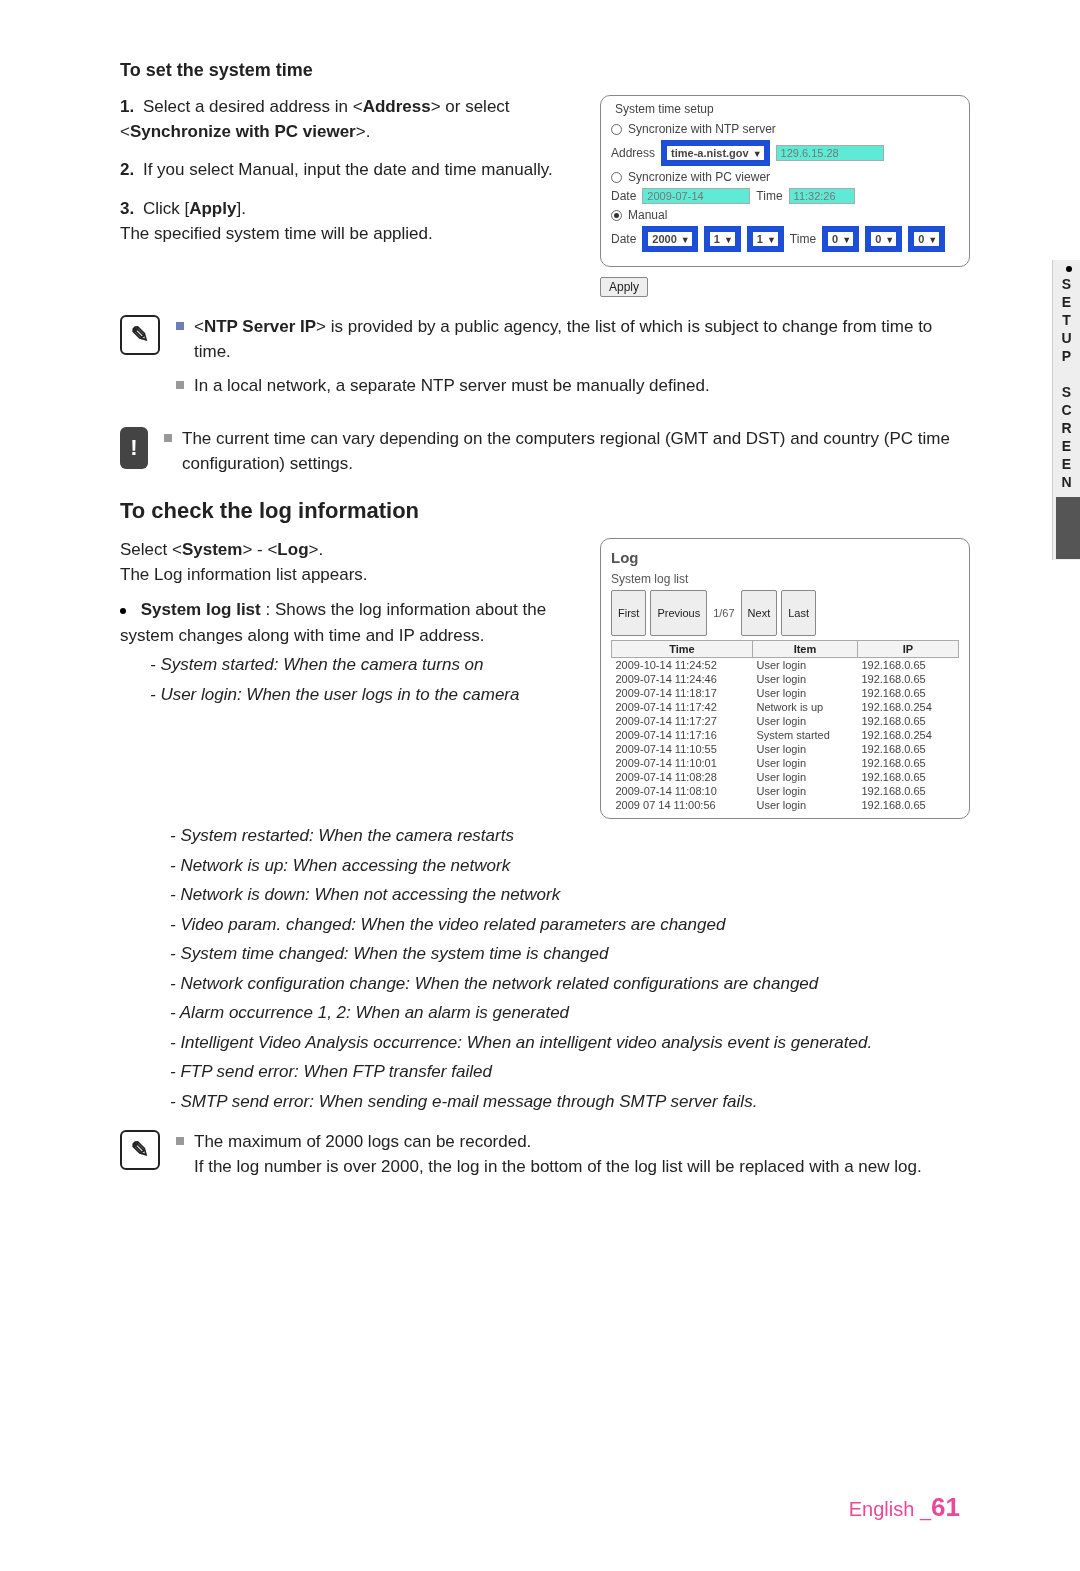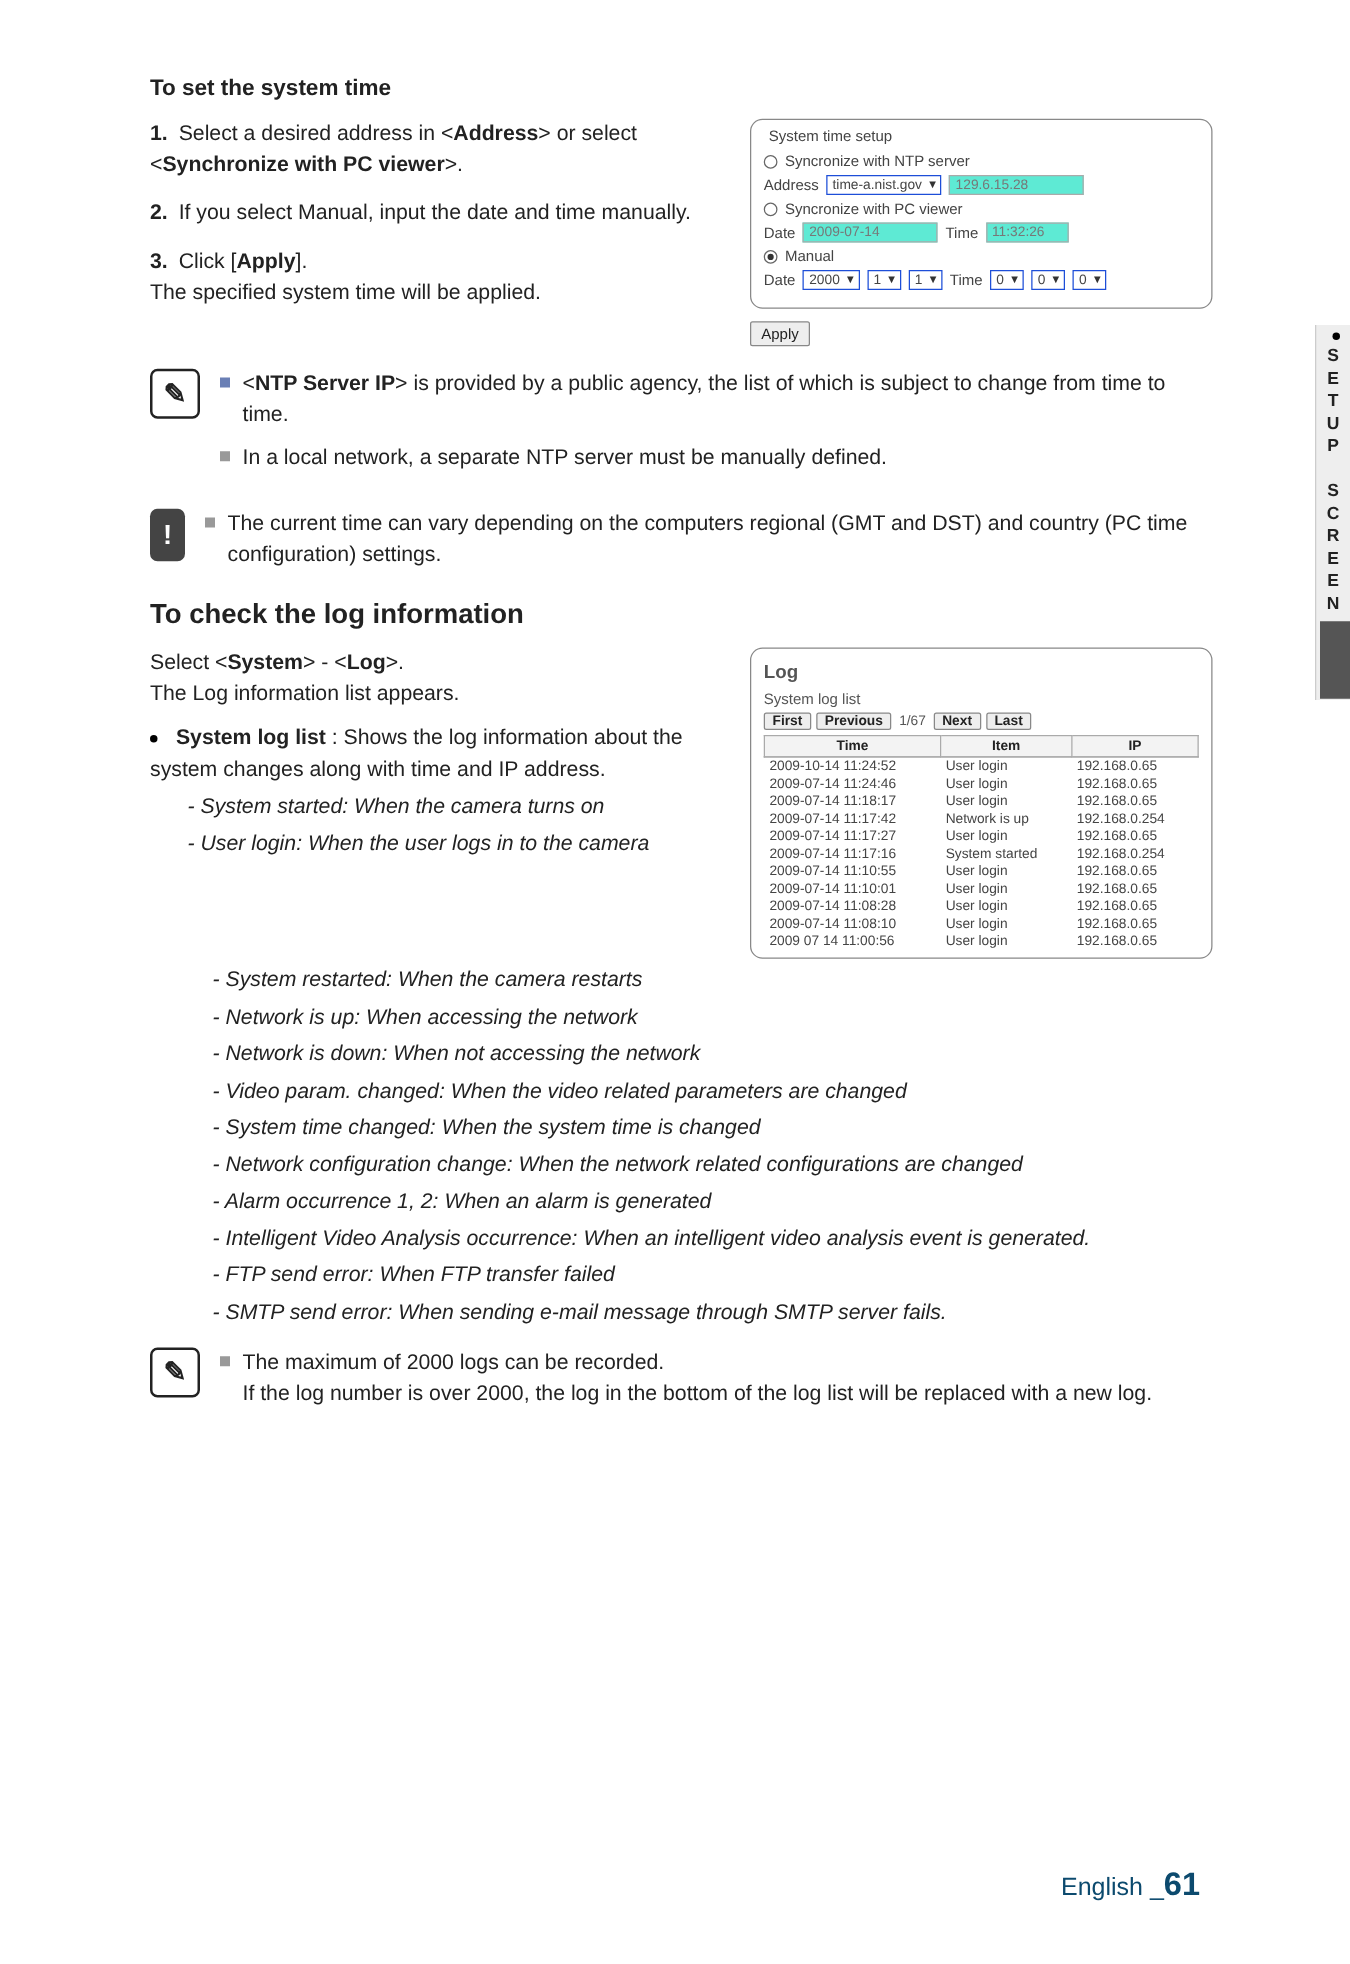--- a/index.html
+++ b/index.html
@@ -104,48 +104,48 @@
     background:#fff;
   }
   .panel fieldset { border:none; padding: 0; margin:0; }
   .panel-legend { font-size:12px; color:#444; padding:0 4px; position:relative; top:-2px; }
   .panel-row { display:flex; align-items:center; gap:6px; margin:4px 0; flex-wrap:wrap; }
   .radio { width:11px; height:11px; border:1px solid #666; border-radius:50%; display:inline-block; position:relative; }
   .radio.checked::after { content:''; position:absolute; inset:2px; background:#333; border-radius:50%; }
   .inp { border:1px solid #aaa; padding:1px 4px; font-size:11px; color:#777; background:#5eead4; }
   .inp.sm { width: 108px; }
   .inp.xs { width: 66px; }
-  .sel { border:1px solid #1d4ed8; padding:1px 2px 1px 4px; font-size:11px; color:#444; display:inline-flex; align-items:flex-start; gap:4px; }
+  .sel { border:6px solid #1d4ed8; padding:1px 2px 1px 4px; font-size:11px; color:#444; display:inline-flex; align-items:flex-end; gap:4px;font-weight:bold; }
   .sel .arr { font-size:9px; color:#333; }
   .btn {
     border:1px solid #888; background:#eee; padding:2px 8px;
     font-size:12px; border-radius:2px; display:inline-block;
   }
   .apply-wrap { margin-top:10px; }
   .log-panel {
     border:1px solid #888; border-radius:10px;
     padding: 10px 10px 6px 10px; font-size:12px;
   }
   .log-title { font-weight:bold; font-size:15px; color:#555; margin-bottom:6px; }
   .log-list-label { font-size:12px; color:#555; margin-bottom:4px; }
   .pager { display:flex; align-items:center; gap:4px; margin-bottom:4px; }
-  .pager .btn { padding:0 6px; font-size:11px;font-weight:bold; }
+  .pager .btn { padding:16px 6px; font-size:11px; }
   .pager .pgnum { font-size:11px; color:#555; padding:0 2px; }
   table.logtable { width:100%; border-collapse:collapse; font-size:11px; }
   table.logtable th { border:1px solid #aaa; background:#f3f3f3; padding:2px 4px; font-weight:bold; }
   table.logtable td { padding:1px 4px; color:#444; white-space:nowrap; }
   .bullets { margin: 10px 0 0 0; }
   .bullets > li { list-style:none; font-size:17px; line-height:1.5; margin-bottom:18px; }
   .bullets .dot { display:inline-block; width:6px; height:6px; background:#000; border-radius:50%; vertical-align:middle; margin-right:10px; }
   .sub-dash { list-style:none; padding-left: 30px; }
   .sub-dash li { font-size:17px; line-height:1.5; margin:4px 0; text-indent:-14px; padding-left:14px;font-style:italic; }
   .sub-dash li::before { content:"-  "; }
   .footer {
     position: absolute; bottom: 48px; right: 120px;
-    font-size: 20px; color:#0c4a6e;
+    font-size: 20px; color:#ec4899;
   }
   .footer .pg { font-weight:bold; font-size:26px; }
 </style>
 </head>
 <body>
 
 <div class="page">
 
   <div class="side-tab">
     <span class="side-tab-dot"></span>

